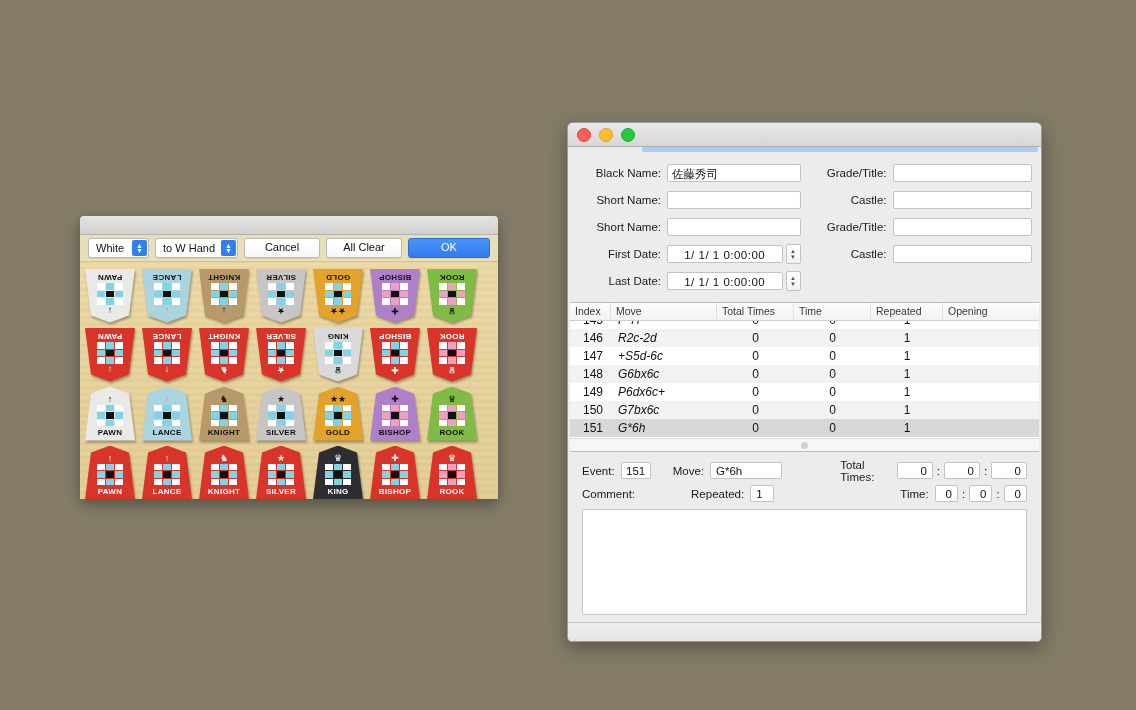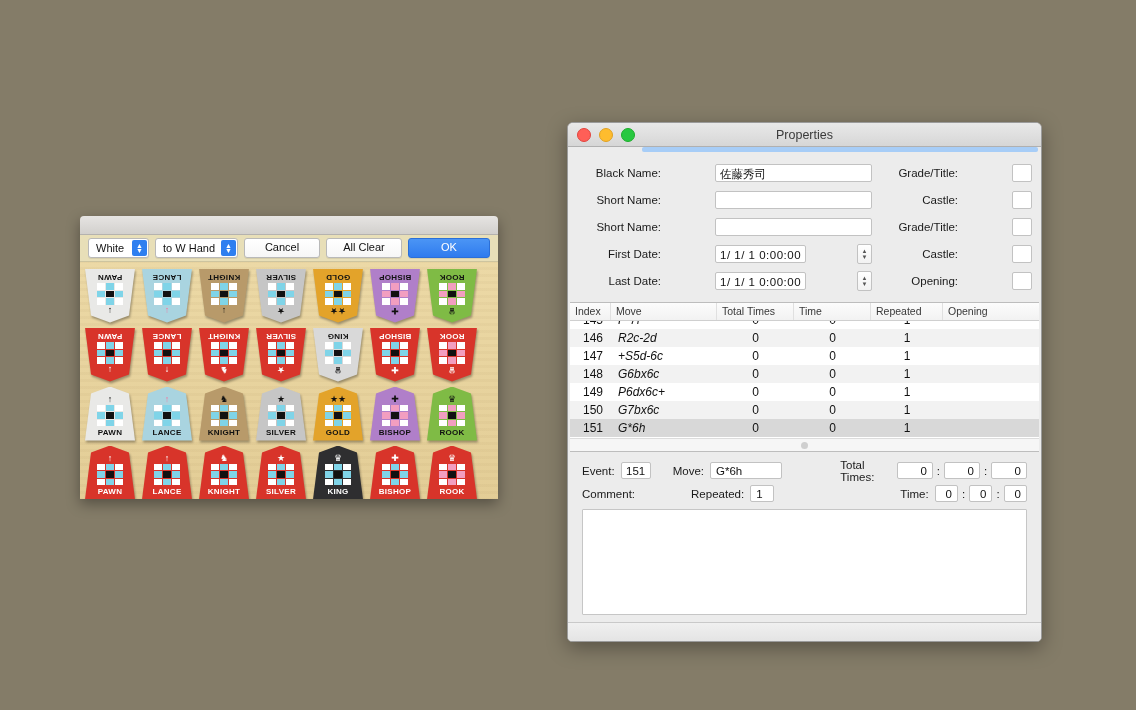--- a/index.html
+++ b/index.html
@@ -129,21 +129,21 @@
     height:6px;background:#ececec;position:relative;
   }
   .tabstrip .bar{
     position:absolute;left:74px;right:3px;top:0;height:5px;
     background:#a7cdf7;border-radius:2px;
   }
   .form{
     padding:6px 9px 4px 9px;
     display:grid;grid-template-columns:1fr 1fr;column-gap:8px;row-gap:0;
   }
-  .frow{display:flex;align-items:center;height:27px;gap:48px;}
+  .frow{display:flex;align-items:center;height:27px;}
   .flabel{
     font-size:11.5px;color:#1a1a1a;text-align:right;padding-right:6px;
   }
   .col-l .flabel{width:84px;}
   .col-r .flabel{width:78px;}
   .finput{
     flex:1;height:18px;background:#fff;border:1px solid #c2c2c2;
     border-radius:2px;font-size:11.5px;color:#111;
     padding:0 4px;line-height:18px;box-sizing:border-box;
     overflow:hidden;white-space:nowrap;
@@ -783,21 +783,20 @@
   </div>
 
   <div class="prop-window">
 
     <div class="titlebar">
       <div class="lights">
         <div class="light r"></div>
         <div class="light y"></div>
         <div class="light g"></div>
       </div>
-      <div class="title-text">Properties</div>
     </div>
 
     <div class="tabstrip">
       <div class="bar"></div>
     </div>
 
     <div class="form">
       <div class="col-l" id="form-left">
           <div class="frow">
             <div class="flabel">Black Name:</div>
@@ -830,24 +829,20 @@
           <div class="frow">
             <div class="flabel">Castle:</div>
             <div class="finput"></div>
           </div>
           <div class="frow">
             <div class="flabel">Grade/Title:</div>
             <div class="finput"></div>
           </div>
           <div class="frow">
             <div class="flabel">Castle:</div>
-            <div class="finput"></div>
-          </div>
-          <div class="frow">
-            <div class="flabel">Opening:</div>
             <div class="finput"></div>
           </div>
         </div>
     </div>
 
     <div class="table-wrap">
       <div class="thead" id="thead">
           <div class="c-index">Index</div>
           <div class="c-move">Move</div>
           <div class="c-total">Total Times</div>

